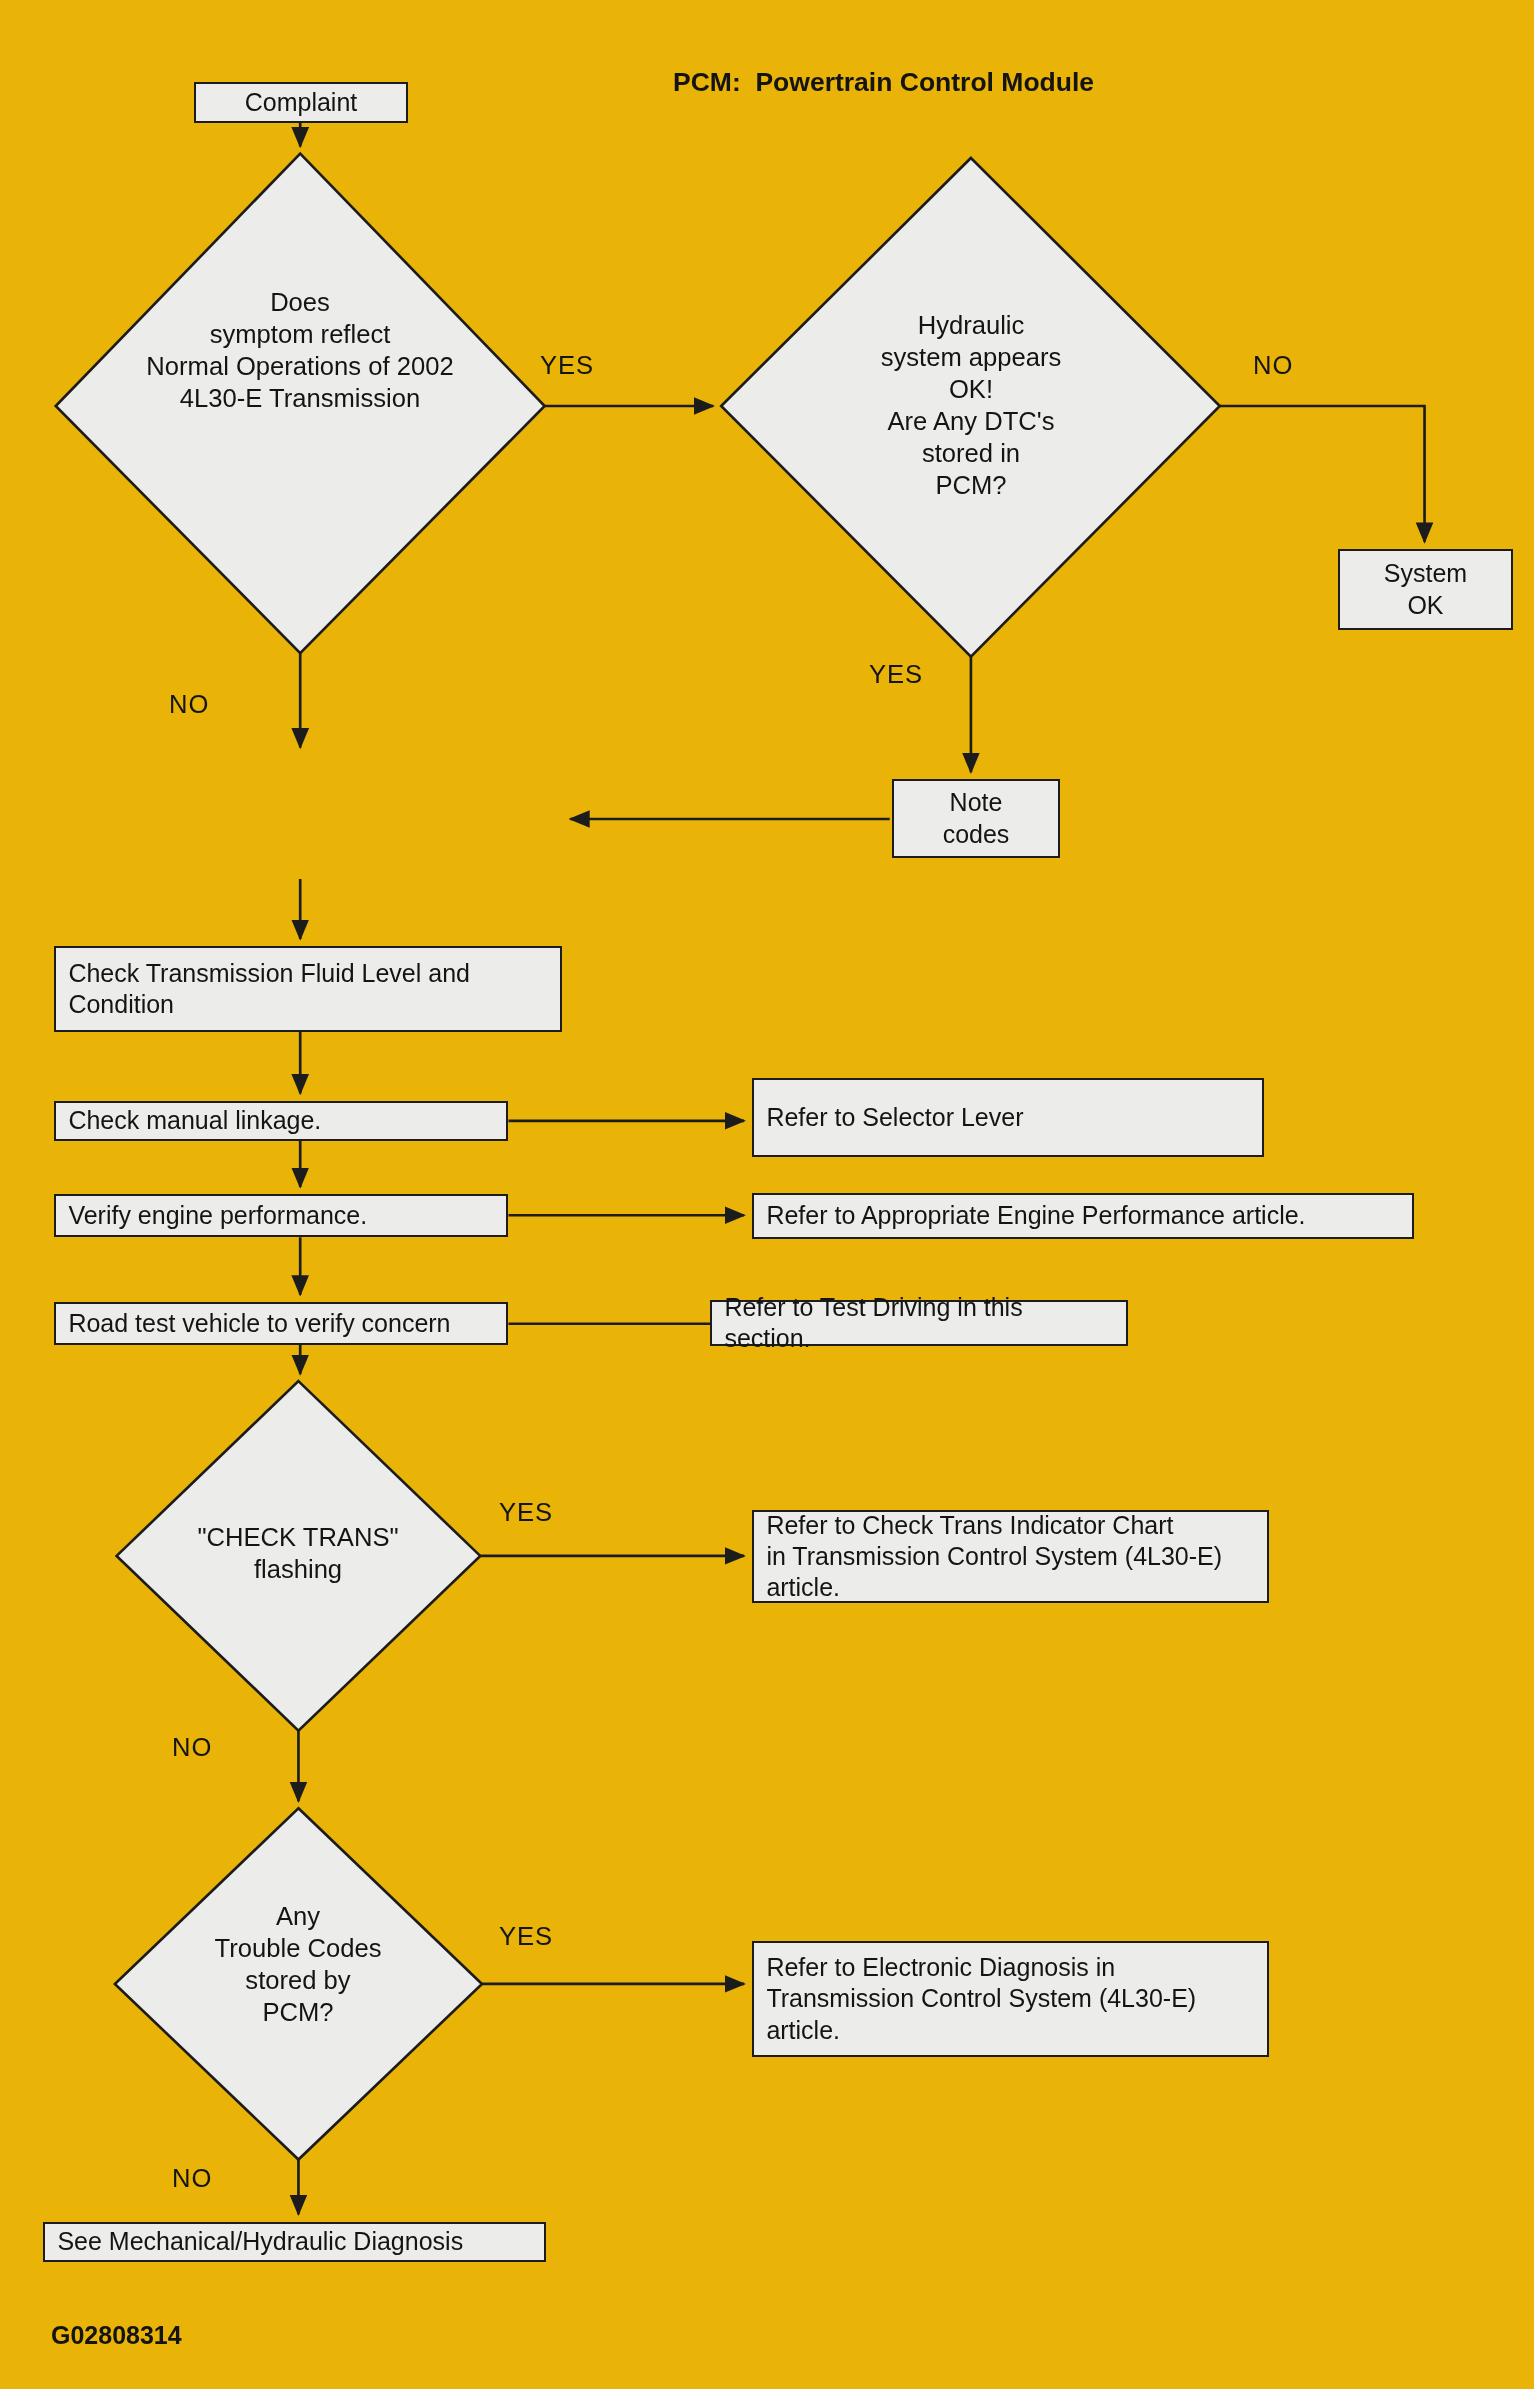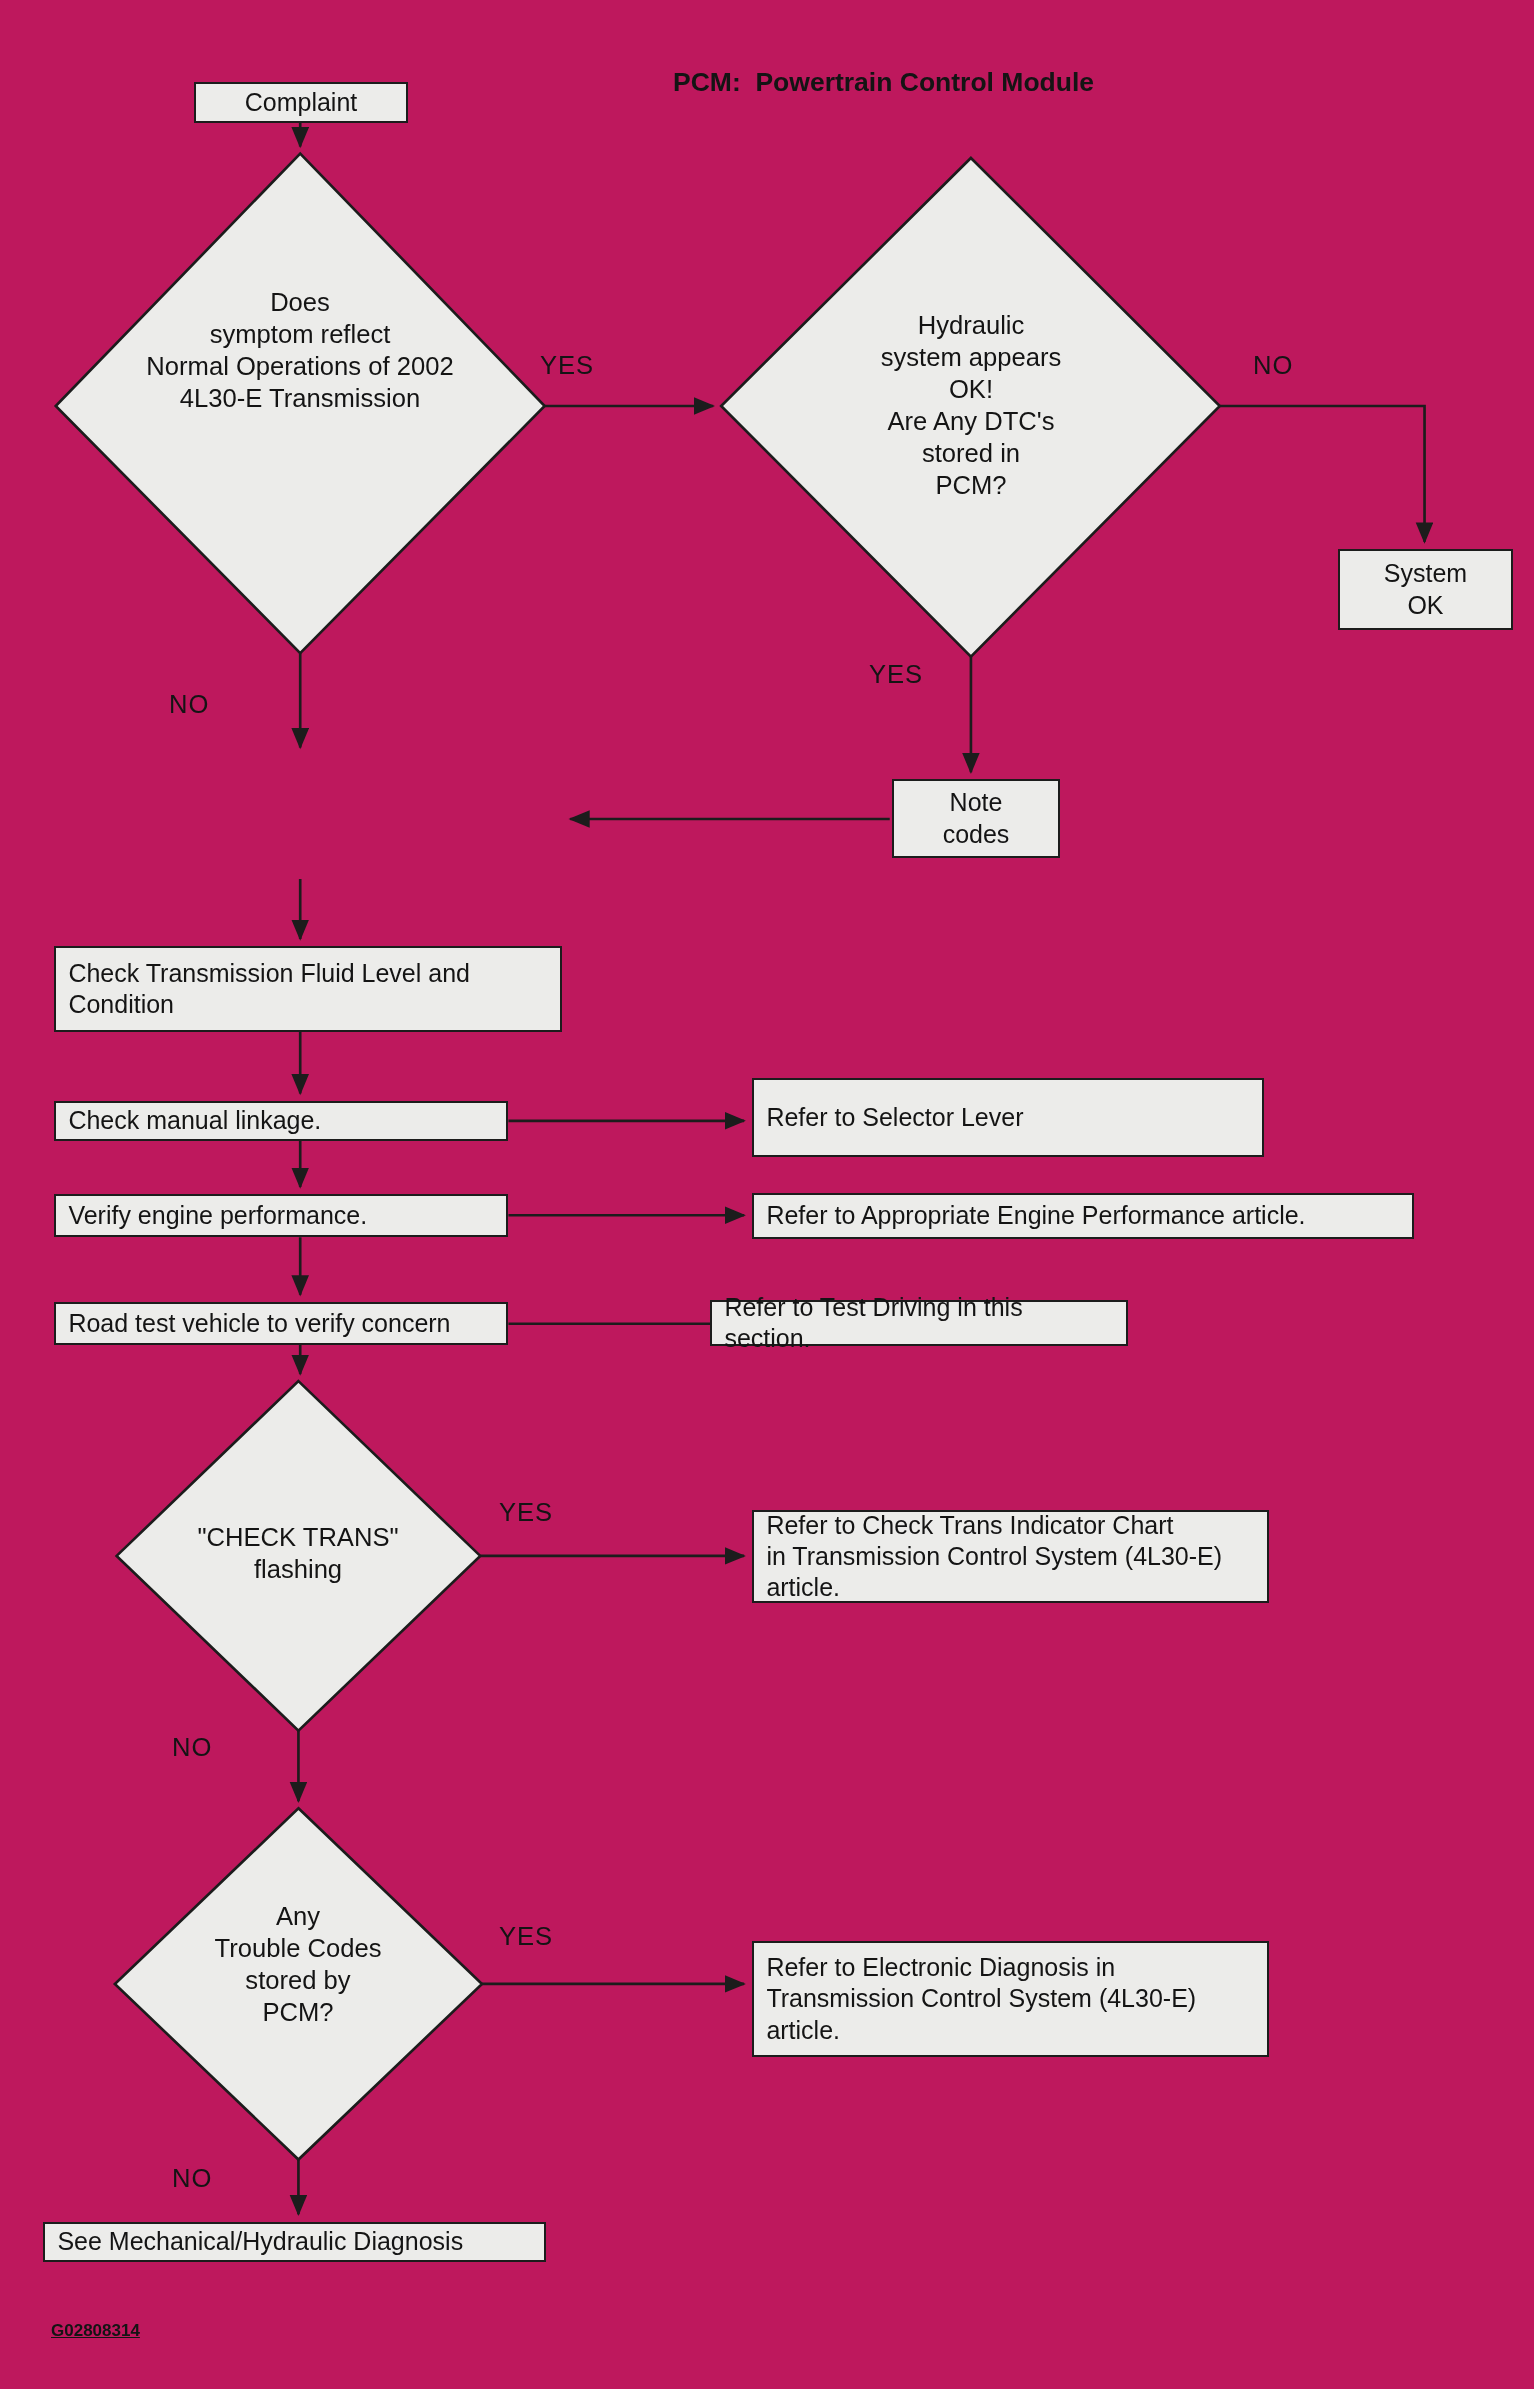--- a/index.html
+++ b/index.html
@@ -1,21 +1,21 @@
 <!DOCTYPE html>
 <html style="font-size:14px"><head>
 <meta charset="utf-8">
 <style>
   * { margin: 0; padding: 0; box-sizing: border-box; }
   html, body { background: #b9b9b7; }
   .page {
     position: relative;
     width: 1535px;
     height: 2389px;
-    background: #be185d;
+    background: #eab308;
     font-family: "Liberation Sans", sans-serif;
     color: #141414;
     overflow: hidden;
   }
   .layer {
     position: absolute;
     left: 0; top: 0;
     width: 1535px; height: 2389px;
   }
   .node {
@@ -45,23 +45,22 @@
     letter-spacing: 0.9px;
   }
   .title {
     position: absolute;
     font-size: 26.5px;
     font-weight: bold;
     white-space: pre;
   }
   .figid {
     position: absolute;
-    font-size: 17px;
+    font-size: 25px;
     font-weight: bold;
-    text-decoration: underline;
   }
   svg { display: block; }
 </style>
 </head>
 <body>
 
 <div class="page">
 
   <svg class="layer" viewBox="0 0 1739 2707">
     <defs>

